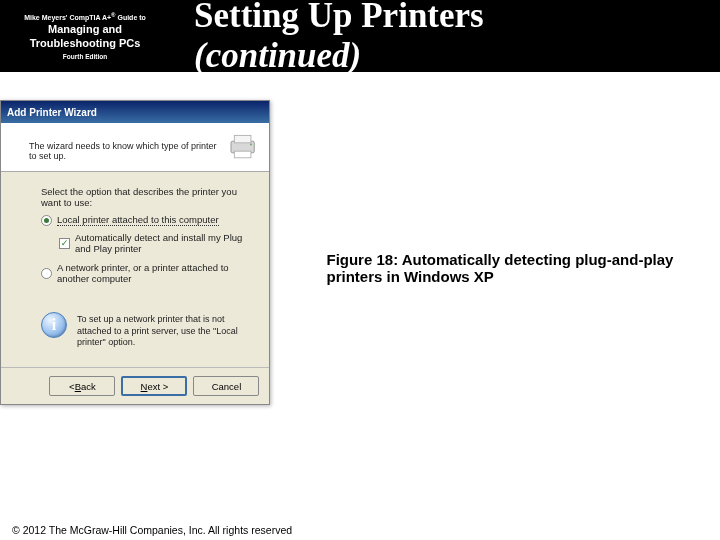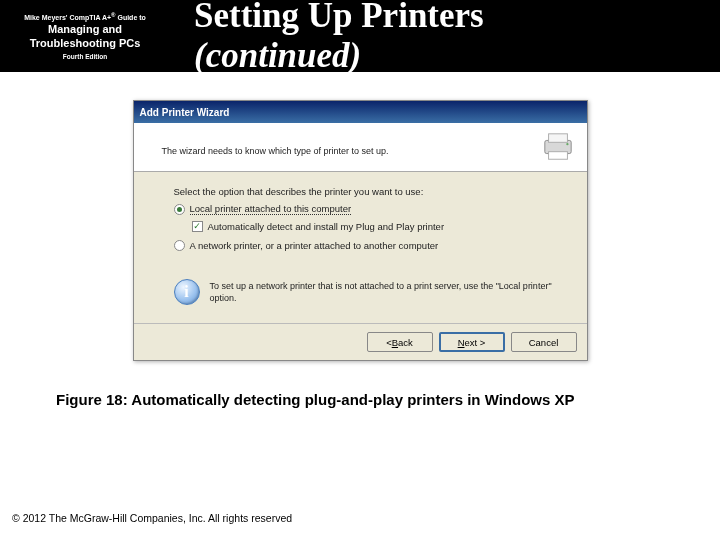--- a/index.html
+++ b/index.html
@@ -15,21 +15,21 @@
   .book-series sup { font-size: 6px; }
   .book-title { font-size: 11px; font-weight: bold; margin-top: 2px; line-height: 1.2; }
   .book-edition { font-size: 6.5px; font-weight: bold; margin-top: 3px; }
   .slide-title {
     flex: 1; color: #fff; font-size: 35px; font-weight: bold; padding-left: 24px;
     font-family: Georgia, 'Times New Roman', serif;
   }
   .slide-title .cont { font-style: italic; }
 
   .content-area {
-    width: 100%; padding: 28px 0 0 0; display: flex; flex-direction: column; align-items: center;
+    width: 100%; padding: 28px 0 0 0; display: flex; flex-direction: row; align-items: center;
   }
 
   .wizard {
     width: 455px; background: #ece9d8; border: 1px solid #888;
     box-shadow: 1px 1px 4px rgba(0,0,0,0.3);
   }
   .titlebar {
     height: 22px; background: linear-gradient(to bottom, #0a246a, #3a6ea5);
     display: flex; align-items: center; padding: 0 6px;
   }
@@ -91,21 +91,21 @@
     cursor: pointer;
   }
   .btn.default { border: 2px solid #3a6ea5; }
   .uline { text-decoration: underline; }
 
   .figure-caption {
     font-size: 15px; font-weight: bold; margin-top: 30px; text-align: left;
     width: 100%; padding-left: 56px;
   }
   .copyright {
-    position: absolute; bottom: 16px; left: 12px; font-size: 10.5px; color: #000;
+    position: absolute; bottom: 4px; left: 12px; font-size: 10.5px; color: #000;
   }
 </style>
 </head>
 <body>
 
 <div class="header-bar">
   <div class="book-info">
     <div class="book-series">
       <span>Mike Meyers' CompTIA A+</span><sup>®</sup>
       <span>Guide to</span>

